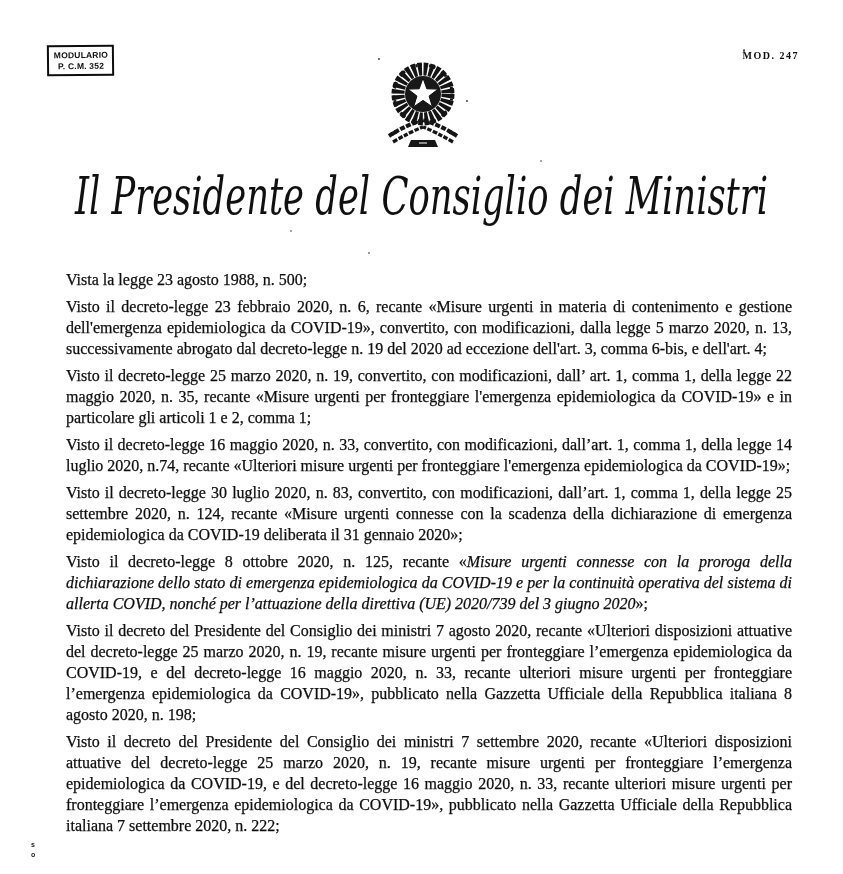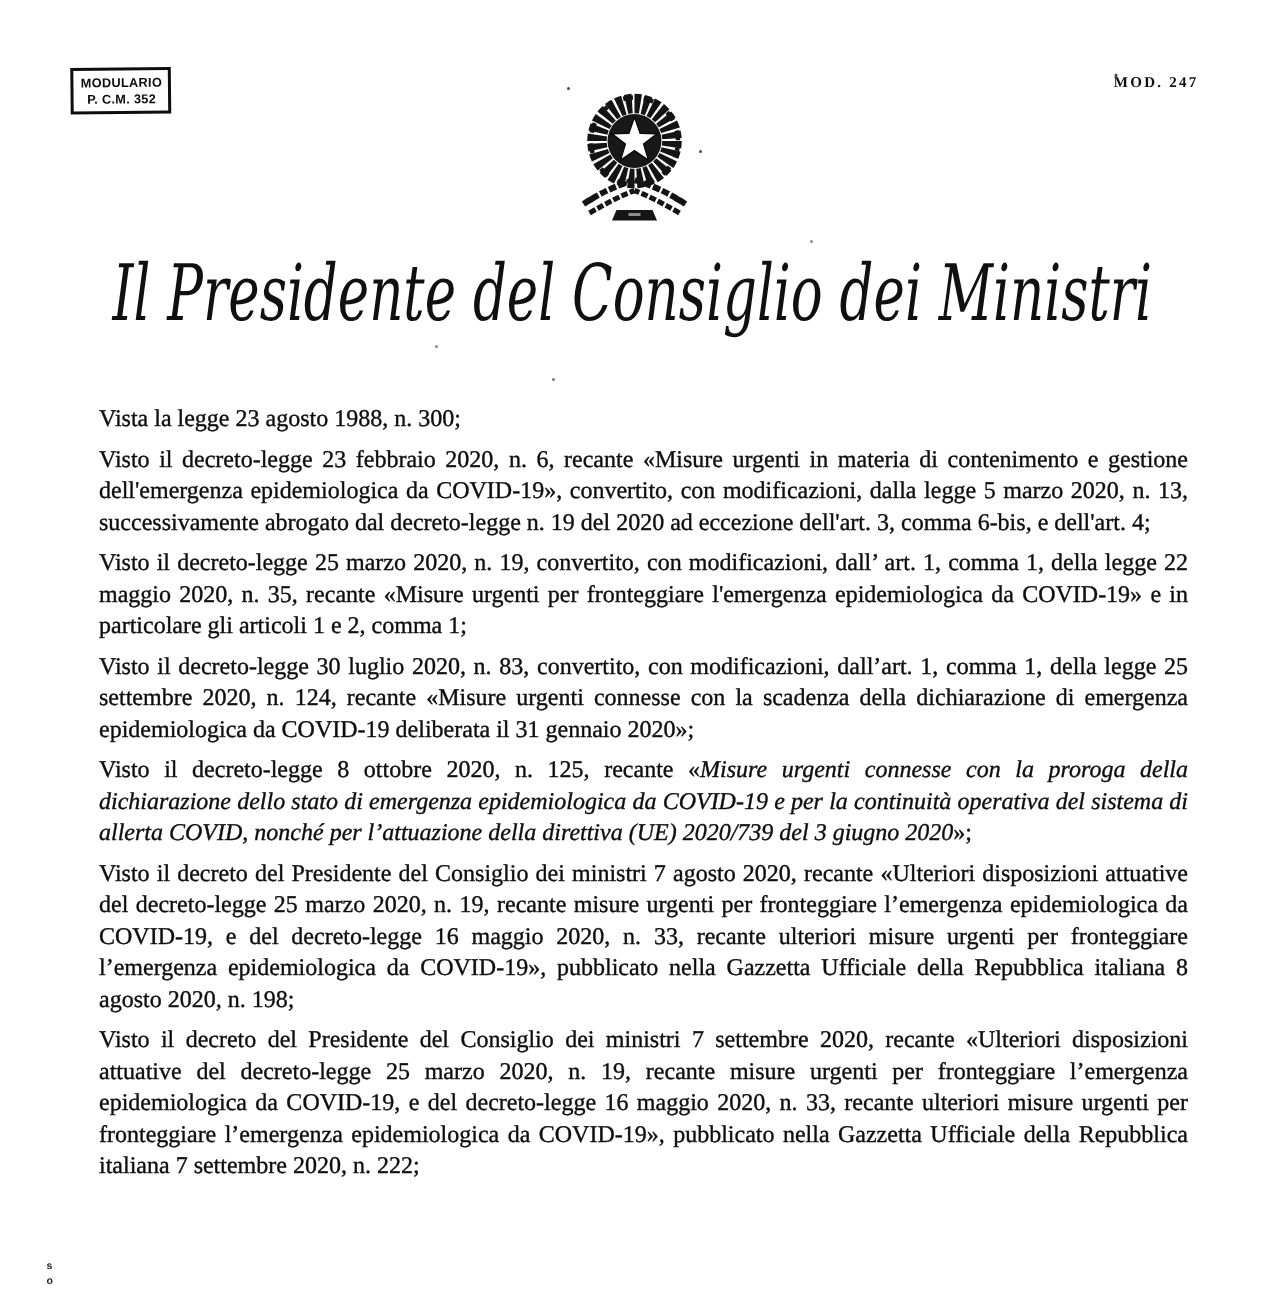--- a/index.html
+++ b/index.html
@@ -78,23 +78,24 @@
       <ellipse cx="69" cy="77" rx="4.5" ry="2" fill="#151515" transform="rotate(28 69 77)"></ellipse>
 
       <path d="M28,84 L52,84 L55,91 L25,91 Z" fill="#161616"></path>
       <rect x="36" y="86" width="8" height="2" fill="#f0f0f0" opacity="0.55"></rect>
     </svg>
   </div>
 
   <div class="title">Il Presidente del Consiglio dei Ministri</div>
 
   <div class="body">
-      <p class="para"><span>Vista la legge 23 agosto 1988, n. 300;</span></p>
+      <p class="para"><span>Vista la legge 23 agosto 1988, n. 500;</span></p>
       <p class="para"><span>Visto il decreto-legge 23 febbraio 2020, n. 6, recante «Misure urgenti in materia di contenimento e gestione dell'emergenza epidemiologica da COVID-19», convertito, con modificazioni, dalla legge 5 marzo 2020, n. 13, successivamente abrogato dal decreto-legge n. 19 del 2020 ad eccezione dell'art. 3, comma 6-bis, e dell'art. 4;</span></p>
       <p class="para"><span>Visto il decreto-legge 25 marzo 2020, n. 19, convertito, con modificazioni, dall’ art. 1, comma 1, della legge 22 maggio 2020, n. 35, recante «Misure urgenti per fronteggiare l'emergenza epidemiologica da COVID-19» e in particolare gli articoli 1 e 2, comma 1;</span></p>
+      <p class="para"><span>Visto il decreto-legge 16 maggio 2020, n. 33, convertito, con modificazioni, dall’art. 1, comma 1, della legge 14 luglio 2020, n.74, recante «Ulteriori misure urgenti per fronteggiare l'emergenza epidemiologica da COVID-19»;</span></p>
       <p class="para"><span>Visto il decreto-legge 30 luglio 2020, n. 83, convertito, con modificazioni, dall’art. 1, comma 1, della legge 25 settembre 2020, n. 124, recante «Misure urgenti connesse con la scadenza della dichiarazione di emergenza epidemiologica da COVID-19 deliberata il 31 gennaio 2020»;</span></p>
       <p class="para"><span>Visto il decreto-legge 8 ottobre 2020, n. 125, recante «</span><span class="it">Misure urgenti connesse con la proroga della dichiarazione dello stato di emergenza epidemiologica da COVID-19 e per la continuità operativa del sistema di allerta COVID, nonché per l’attuazione della direttiva (UE) 2020/739 del 3 giugno 2020</span><span>»;</span></p>
       <p class="para"><span>Visto il decreto del Presidente del Consiglio dei ministri 7 agosto 2020, recante «Ulteriori disposizioni attuative del decreto-legge 25 marzo 2020, n. 19, recante misure urgenti per fronteggiare l’emergenza epidemiologica da COVID-19, e del decreto-legge 16 maggio 2020, n. 33, recante ulteriori misure urgenti per fronteggiare l’emergenza epidemiologica da COVID-19», pubblicato nella Gazzetta Ufficiale della Repubblica italiana 8 agosto 2020, n. 198;</span></p>
       <p class="para"><span>Visto il decreto del Presidente del Consiglio dei ministri 7 settembre 2020, recante «Ulteriori disposizioni attuative del decreto-legge 25 marzo 2020, n. 19, recante misure urgenti per fronteggiare l’emergenza epidemiologica da COVID-19, e del decreto-legge 16 maggio 2020, n. 33, recante ulteriori misure urgenti per fronteggiare l’emergenza epidemiologica da COVID-19», pubblicato nella Gazzetta Ufficiale della Repubblica italiana 7 settembre 2020, n. 222;</span></p>
     </div>
 
   <div class="side-mark">s
 o</div>
 
   <div class="speck" style="left:743px;top:49px;width:2px;height:3px;"></div>

